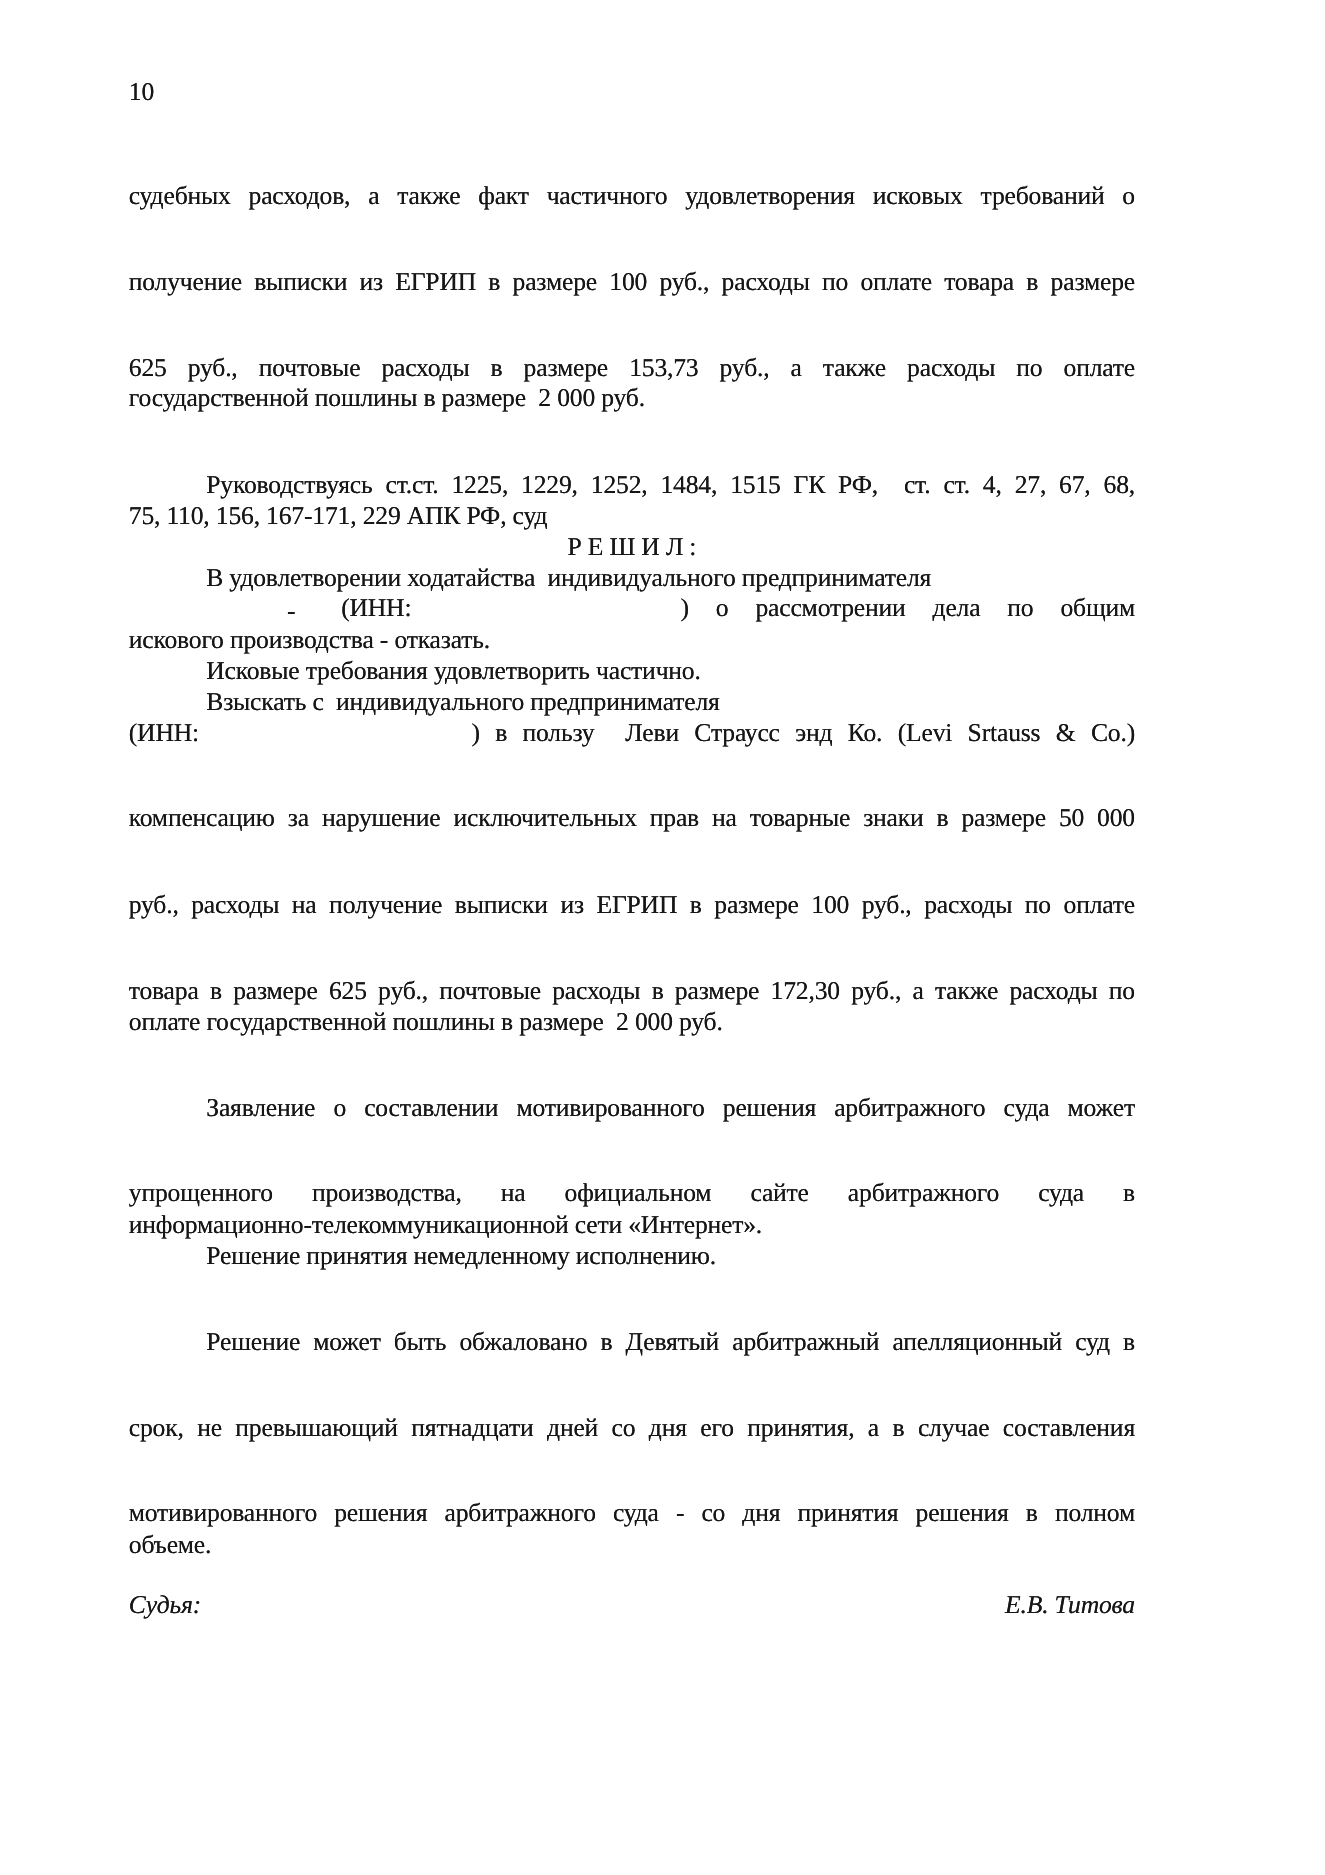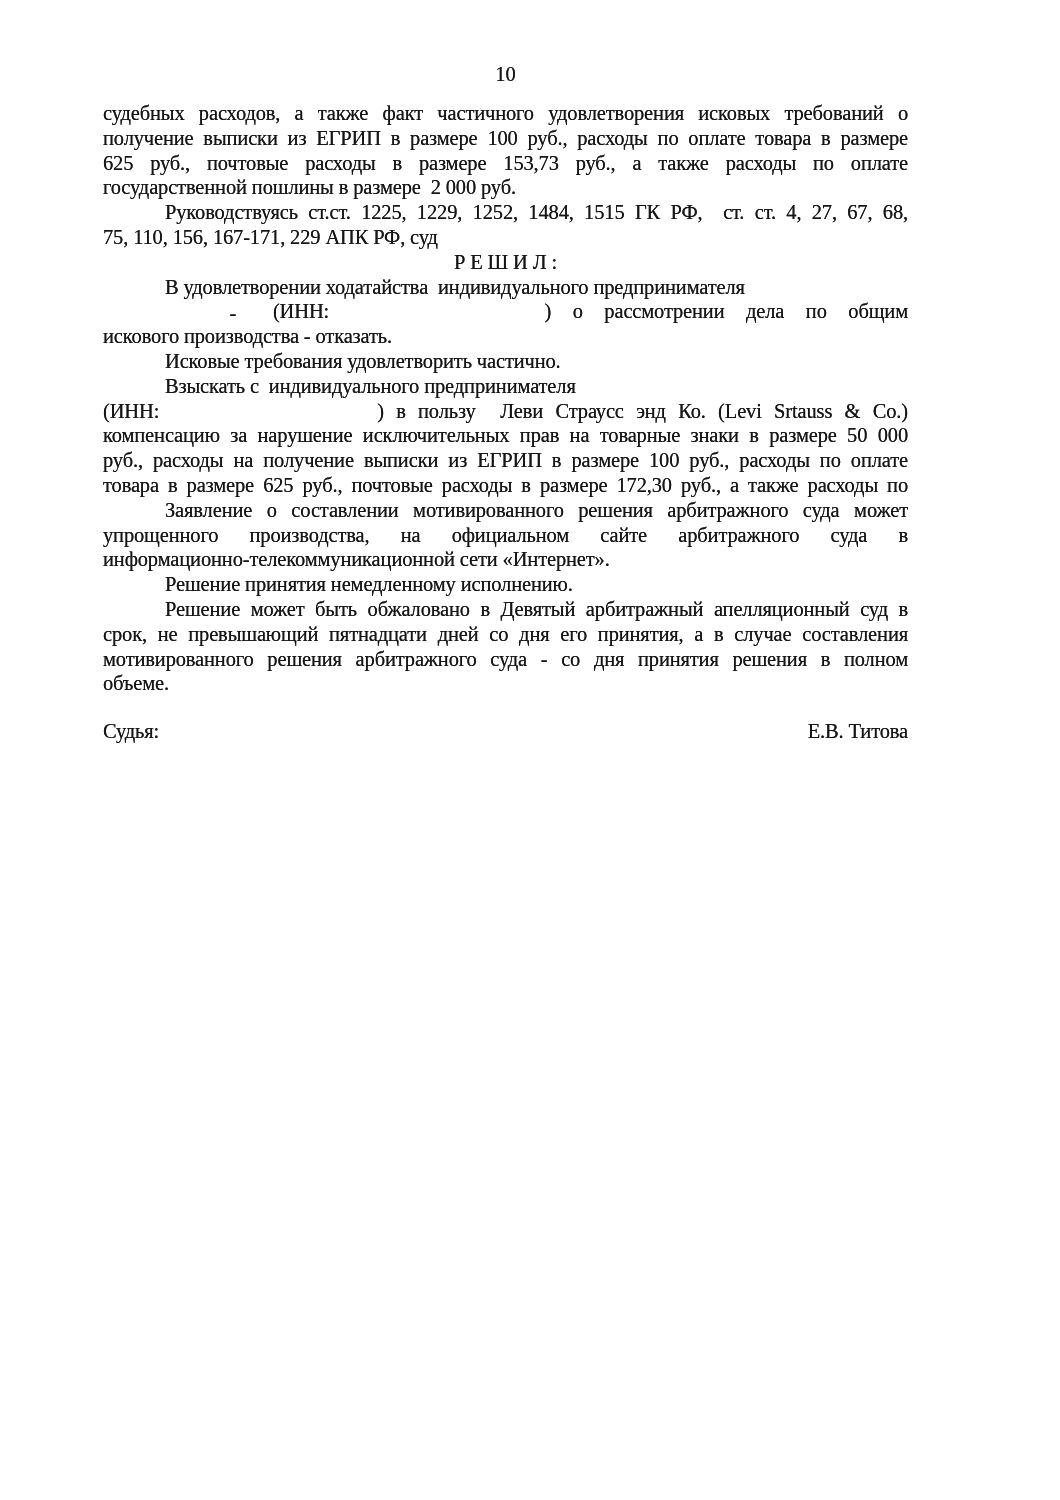--- a/index.html
+++ b/index.html
@@ -9,33 +9,33 @@
     height: 1500px;
     background: #ffffff;
     overflow: hidden;
     font-family: "Liberation Serif", "DejaVu Serif", serif;
     color: #161616;
     text-shadow: 0 0 0.35px rgba(10,10,10,0.85);
   }
   .page-number {
     position: absolute;
     top: 62px; left: 103px; width: 805px;
-    text-align: center;
+    text-align: left;
     font-size: 20.5px;
     line-height: 24px;
   }
   .doc-body {
     position: absolute;
     top: 101px; left: 103px; width: 805px;
     font-size: 20.5px;
     line-height: 24.8px;
     letter-spacing: -0.15px;
   }
   .ln { height: 24.8px; overflow: hidden; }
-  .jst { text-align: justify; text-align-last: justify; }
+  .jst { text-align: justify; text-align-last: justify; margin-top: 44px; }
   .left { text-align: left; text-align-last: auto; }
   .ctr { text-align: left; text-align-last: center; }
   .ind { text-indent: 62px; }
   .lnflex { display: flex; align-items: baseline; }
   .gap { flex: 0 3 auto; height: 1px; }
   .g131 { width: 131px; }
   .g38  { width: 38px; }
   .g223 { width: 223px; }
   .g218 { width: 218px; }
   .seg { flex: 0 0 auto; white-space: pre; }
@@ -46,20 +46,21 @@
     text-align-last: justify;
     overflow: hidden;
     height: 24.8px;
   }
   .dash-seg { flex: 0 0 auto; transform: translateY(2px); }
   .signature-row {
     display: flex;
     justify-content: space-between;
     margin-top: 23px;
     height: 24.8px;
+    font-style: italic;
   }
 </style>
 </head>
 <body>
 
 <div class="page">
 
   <div class="page-number">10</div>
 
   <div class="doc-body">
@@ -93,20 +94,21 @@
 
     <div class="ln lnflex">
       <span class="seg">(ИНН:</span>
       <span class="gap g218"></span>
       <span class="spread">) в пользу &nbsp;Леви Страусс энд Ко. (Levi Srtauss &amp; Co.)</span>
     </div>
 
     <div class="ln jst">компенсацию за нарушение исключительных прав на товарные знаки в размере 50 000</div>
     <div class="ln jst">руб., расходы на получение выписки из ЕГРИП в размере 100 руб., расходы по оплате</div>
     <div class="ln jst">товара в размере 625 руб., почтовые расходы в размере 172,30 руб., а также расходы по</div>
+    <div class="ln left">оплате государственной пошлины в размере &nbsp;2 000 руб.</div>
 
 
     <div class="ln jst ind">Заявление о составлении мотивированного решения арбитражного суда может</div>
     <div class="ln jst">упрощенного производства, на официальном сайте арбитражного суда в</div>
     <div class="ln left">информационно-телекоммуникационной сети «Интернет».</div>
 
     <div class="ln left ind">Решение принятия немедленному исполнению.</div>
 
     <div class="ln jst ind">Решение может быть обжаловано в Девятый арбитражный апелляционный суд в</div>
     <div class="ln jst">срок, не превышающий пятнадцати дней со дня его принятия, а в случае составления</div>

